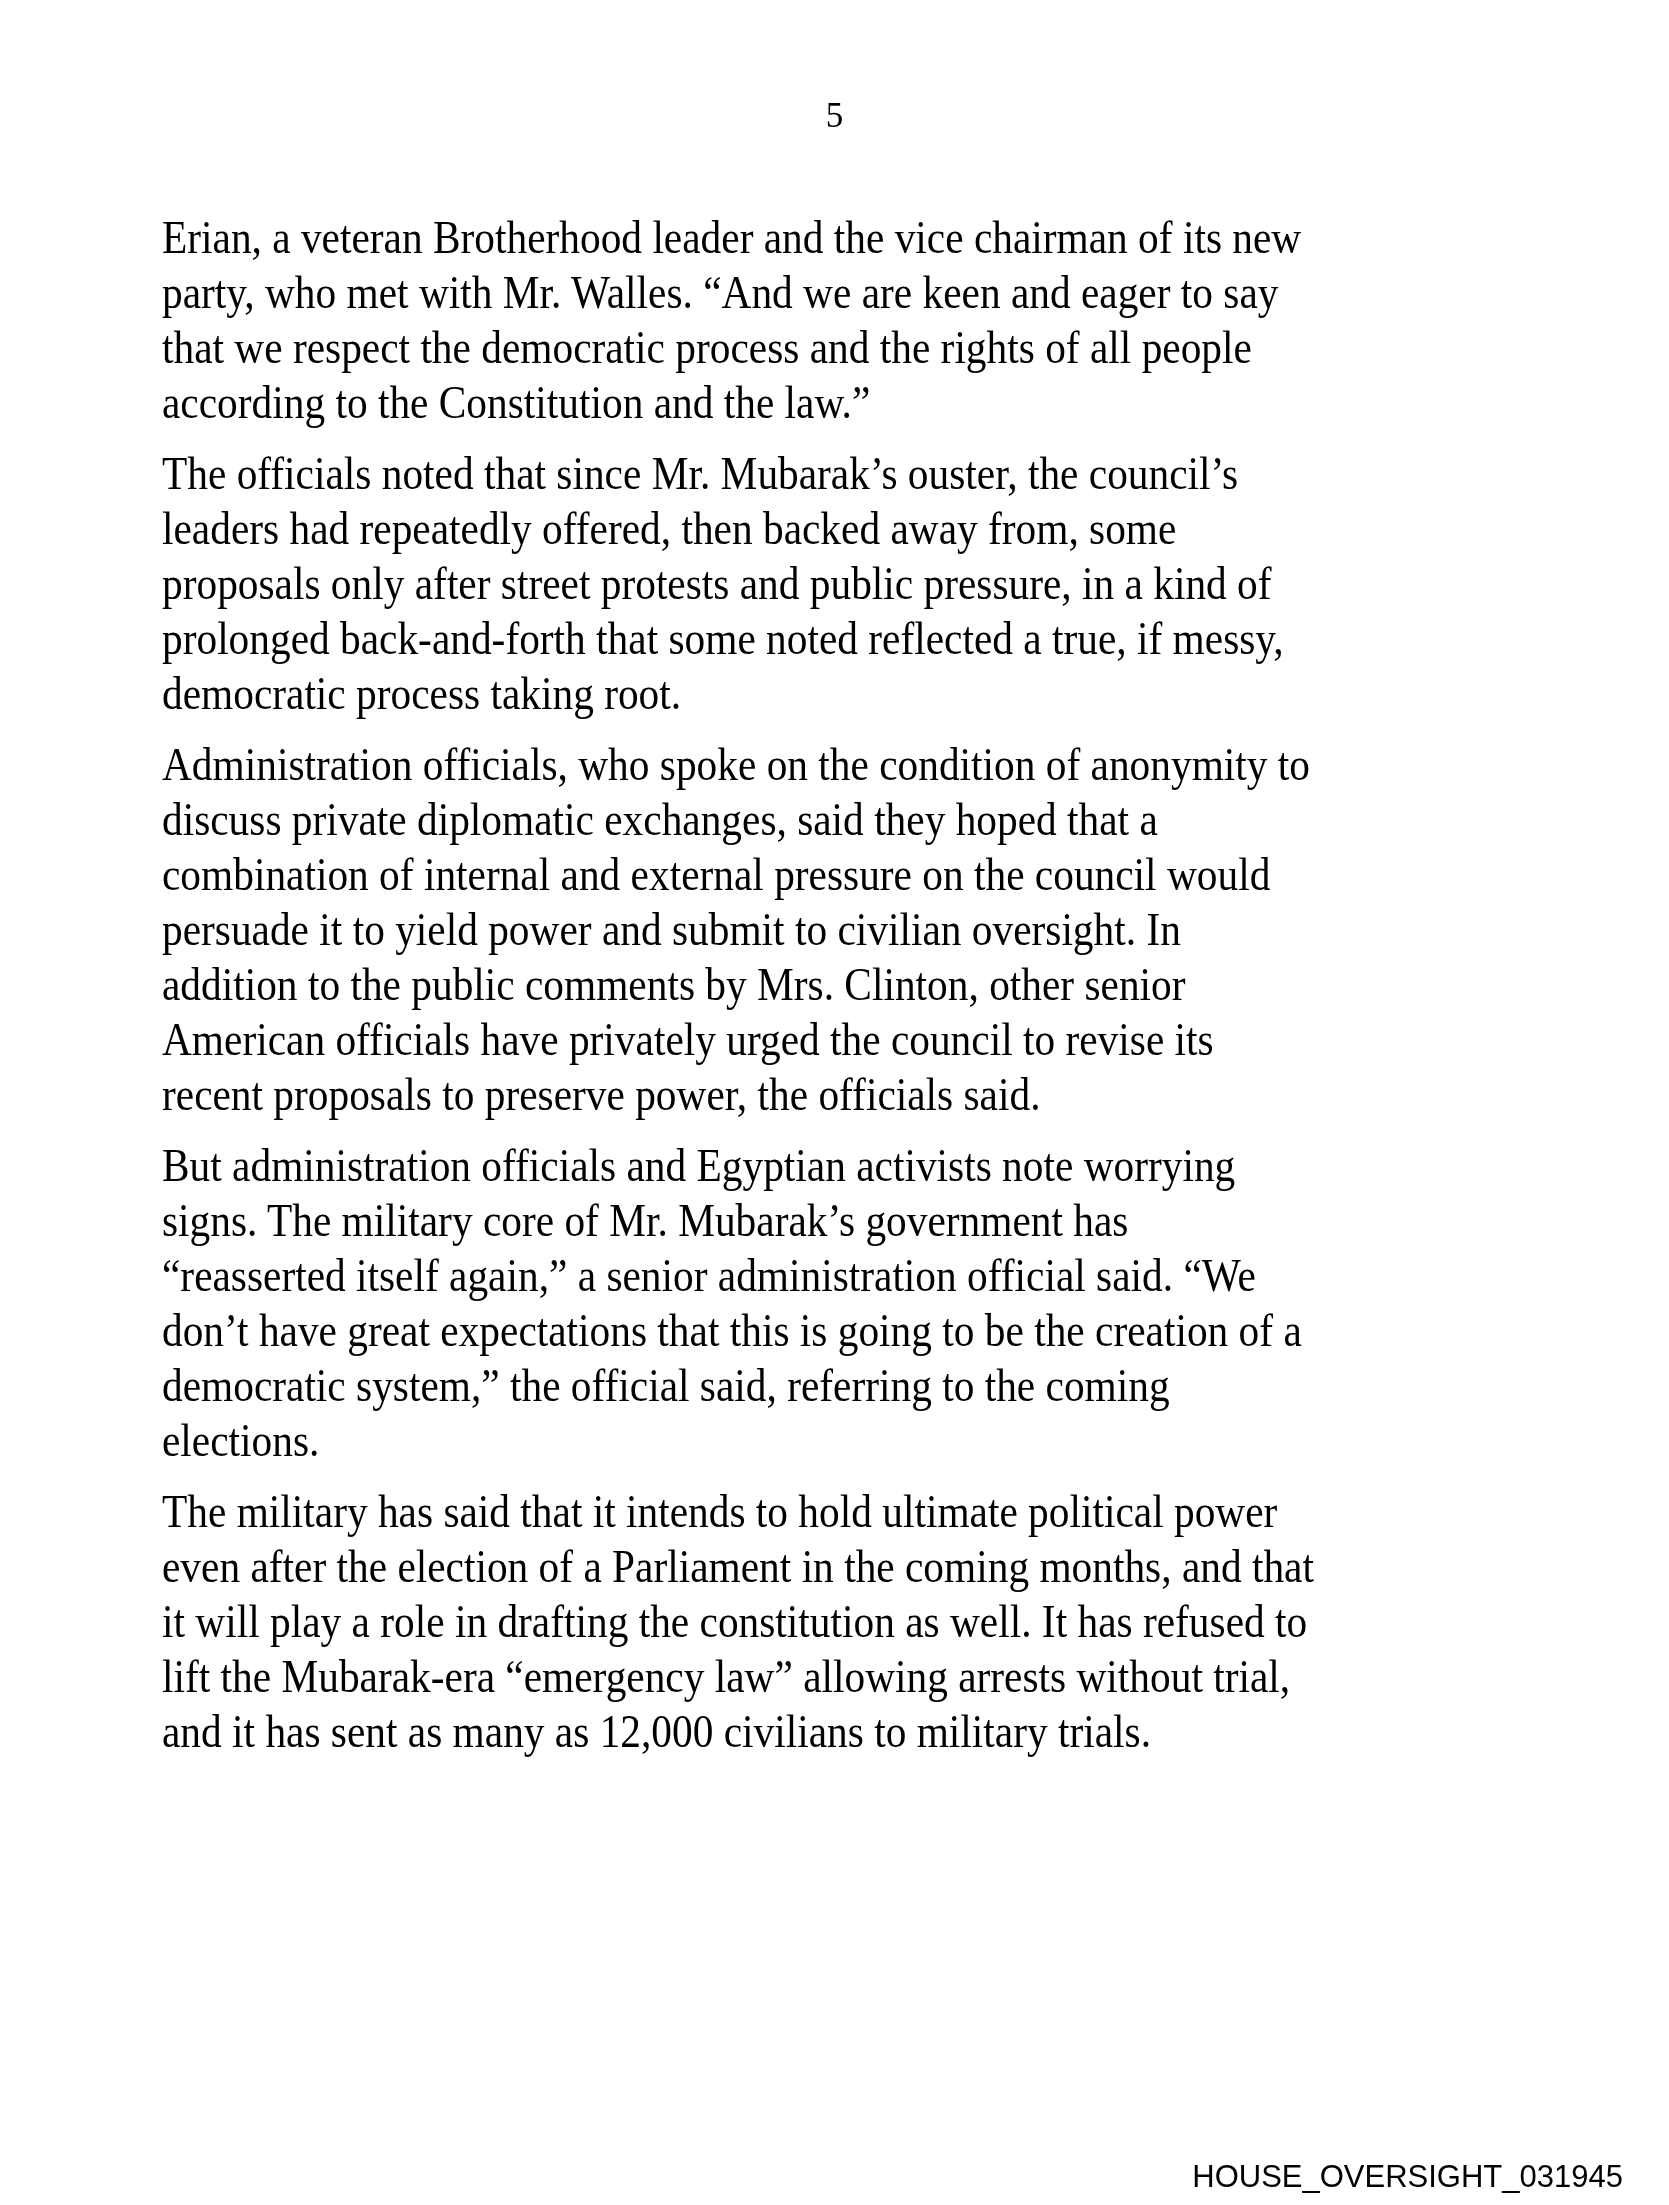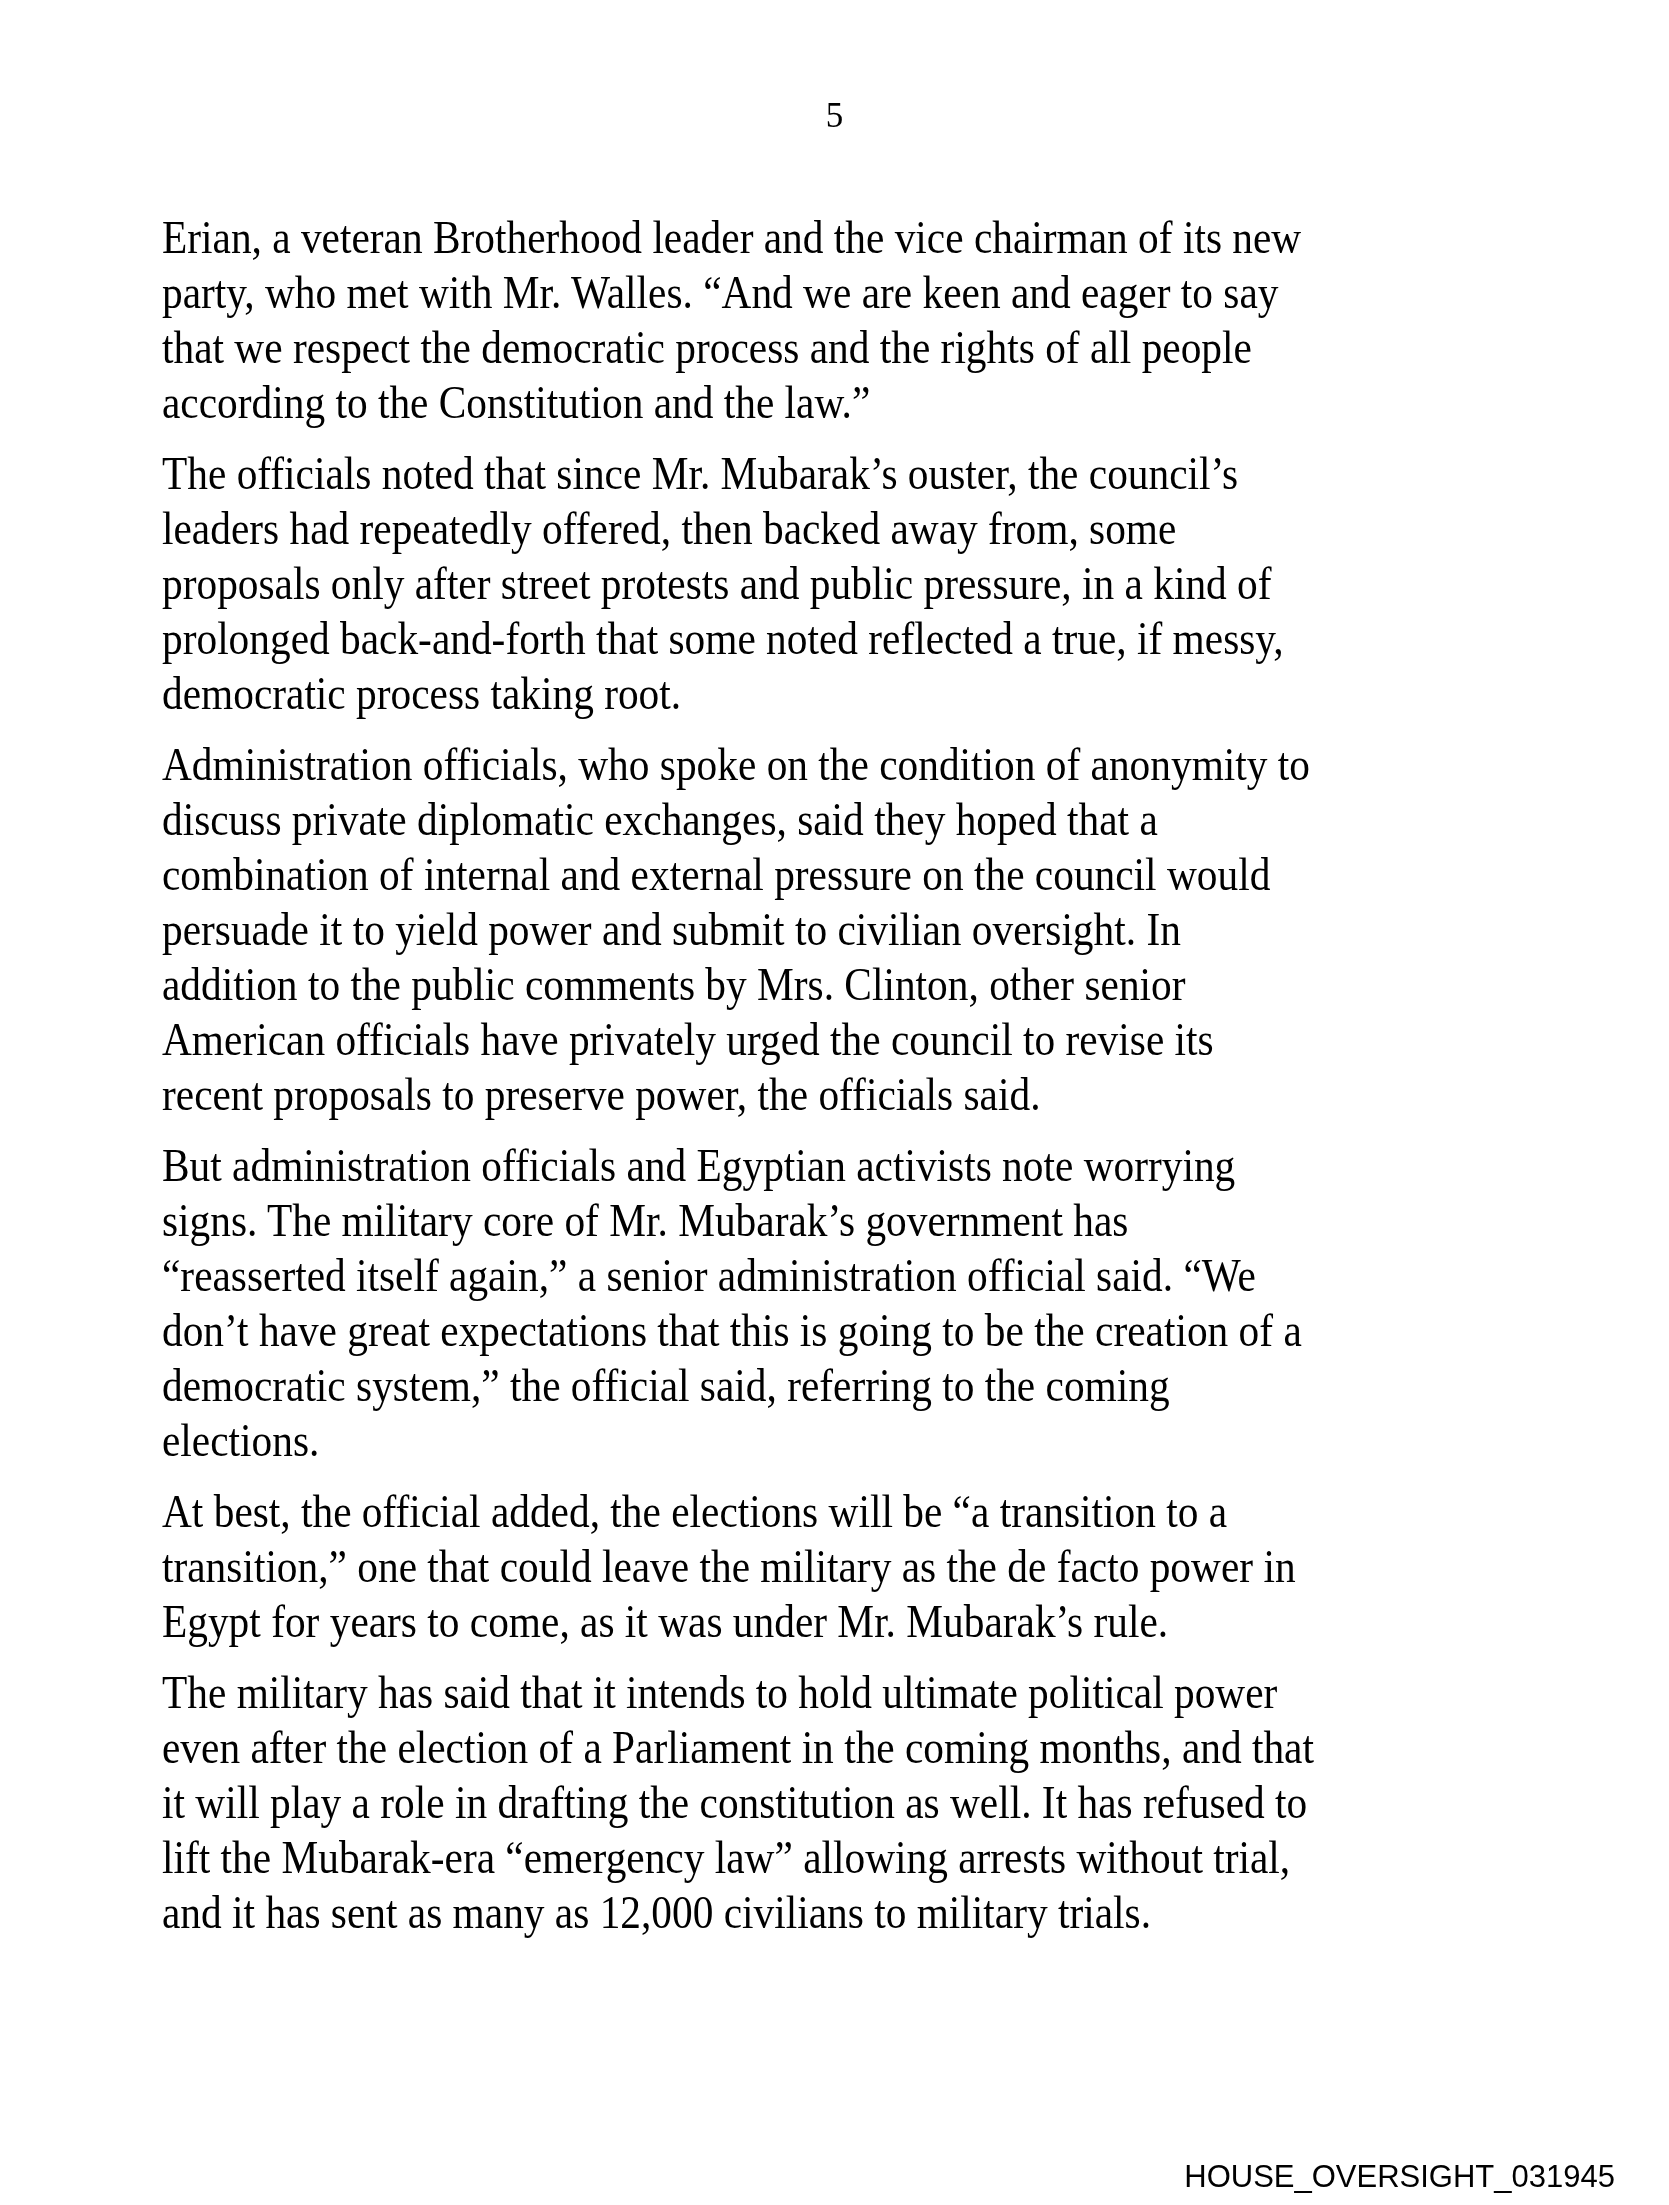--- a/index.html
+++ b/index.html
@@ -38,21 +38,21 @@
   .line {
     font-size: 47px;
     line-height: 55px;
     white-space: nowrap;
     transform: scaleX(0.88);
     transform-origin: 0 50%;
   }
   .bates {
     position: absolute;
     top: 2161px;
-    right: 54px;
+    right: 46px;
     font-family: "Liberation Sans", sans-serif;
     font-size: 31px;
     line-height: 31px;
   }
 </style>
 </head>
 <body>
 
 <div class="sheet">
   <div class="page-number">5</div>
@@ -82,25 +82,20 @@
       </div>
       <div class="paragraph">
         <div class="line">But administration officials and Egyptian activists note worrying</div>
         <div class="line">signs. The military core of Mr. Mubarak’s government has</div>
         <div class="line">“reasserted itself again,” a senior administration official said. “We</div>
         <div class="line">don’t have great expectations that this is going to be the creation of a</div>
         <div class="line">democratic system,” the official said, referring to the coming</div>
         <div class="line">elections.</div>
       </div>
       <div class="paragraph">
-        <div class="line">At best, the official added, the elections will be “a transition to a</div>
-        <div class="line">transition,” one that could leave the military as the de facto power in</div>
-        <div class="line">Egypt for years to come, as it was under Mr. Mubarak’s rule.</div>
-      </div>
-      <div class="paragraph">
         <div class="line">The military has said that it intends to hold ultimate political power</div>
         <div class="line">even after the election of a Parliament in the coming months, and that</div>
         <div class="line">it will play a role in drafting the constitution as well. It has refused to</div>
         <div class="line">lift the Mubarak-era “emergency law” allowing arrests without trial,</div>
         <div class="line">and it has sent as many as 12,000 civilians to military trials.</div>
       </div>
     </div>
 
   <div class="bates">HOUSE_OVERSIGHT_031945</div>
 </div>

